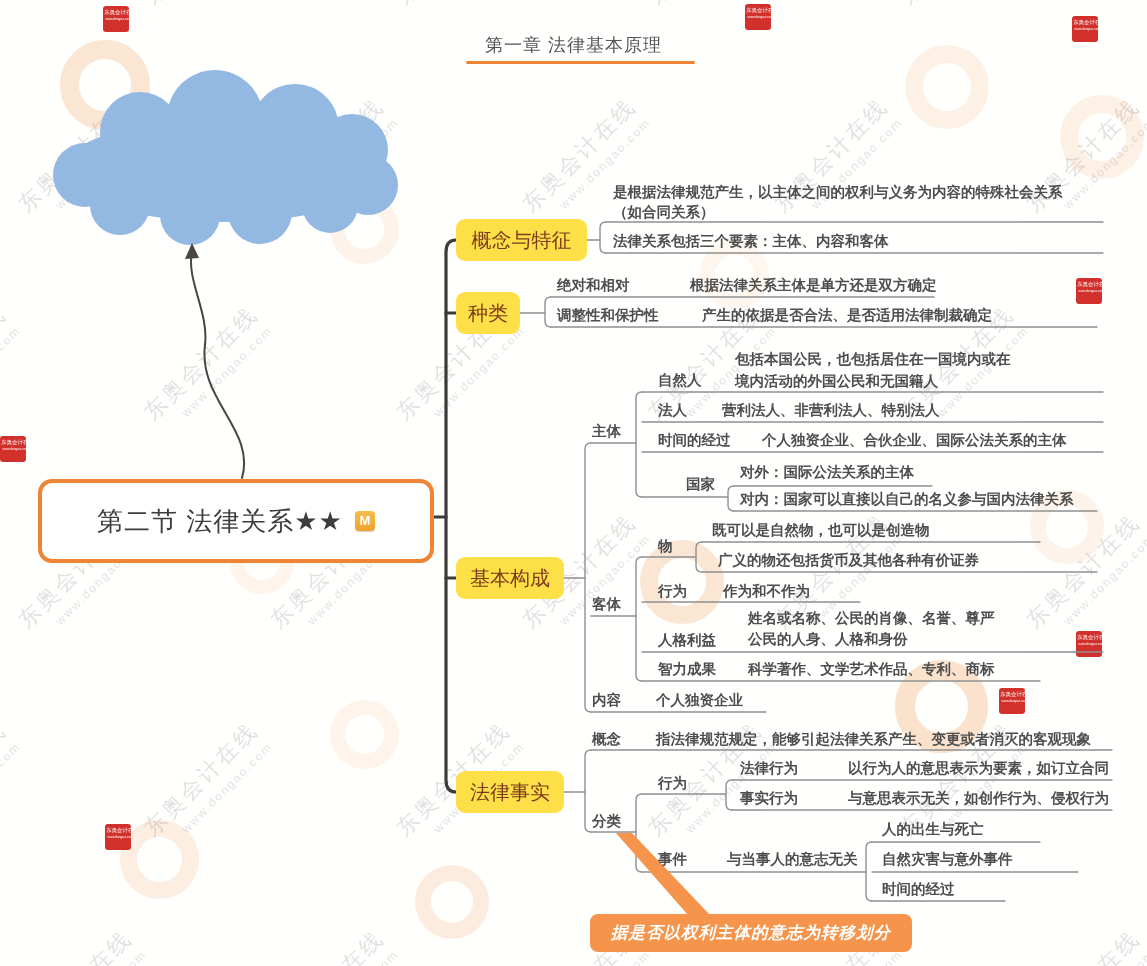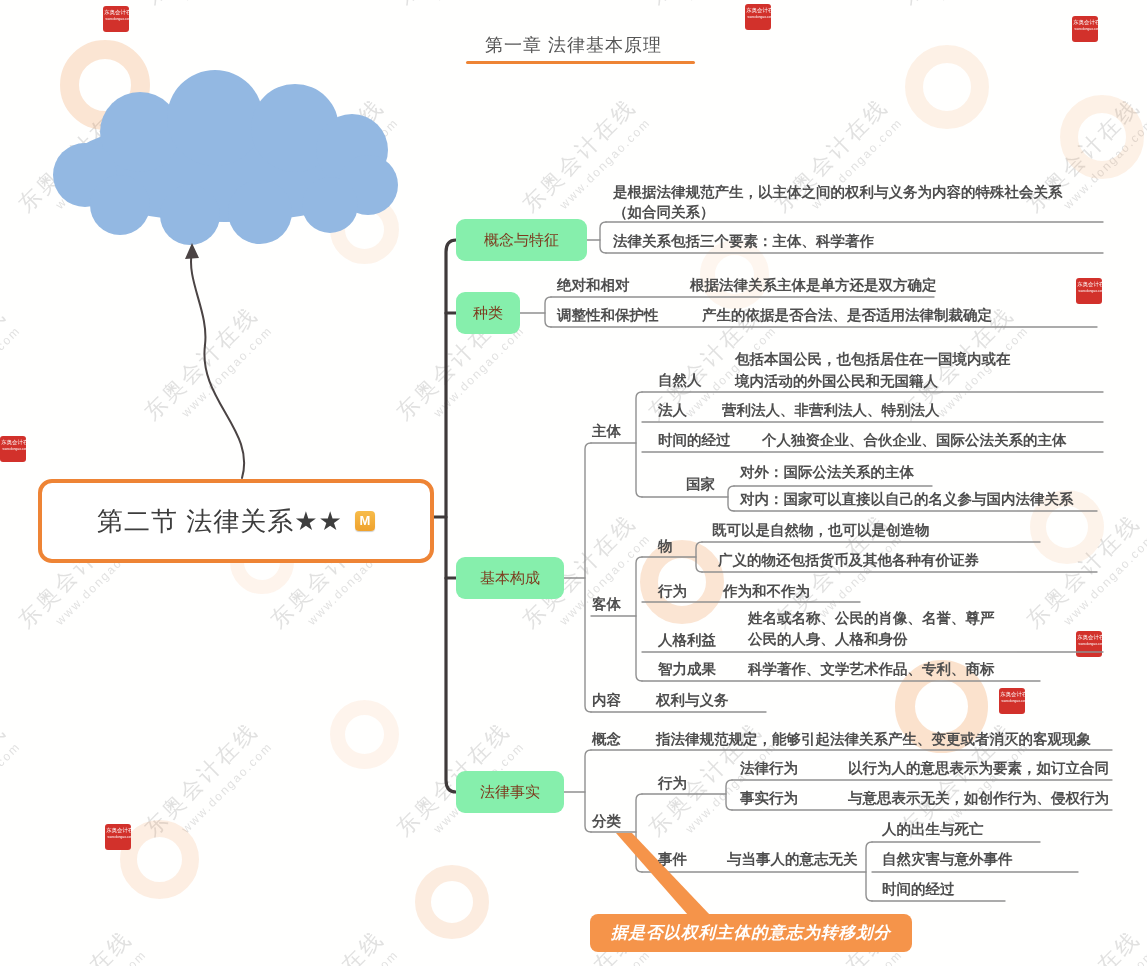--- a/index.html
+++ b/index.html
@@ -13,22 +13,22 @@
   .ring{position:absolute;border-radius:50%;border-style:solid;border-color:#EF8A3C;background:transparent;}
   .logo{position:absolute;width:26px;height:26px;background:#D2312B;border-radius:3px;color:#fff;
         overflow:hidden;text-align:center;}
   .logo .l1{font-size:6px;line-height:7px;padding-top:3px;white-space:nowrap;transform:scale(.9);}
   .logo .l2{font-size:4px;line-height:5px;white-space:nowrap;transform:scale(.8);}
   
   #lines{position:absolute;left:0;top:0;z-index:1;}
   
   .t{position:absolute;z-index:2;font-size:14.5px;color:#4E4E4E;line-height:20px;white-space:pre-line;font-weight:bold;}
   .lh21{line-height:21px;} .lh22{line-height:22px;}
-  .node{position:absolute;z-index:2;background:#86efac;border-radius:9px;color:#7C3A1D;
-        display:flex;align-items:center;justify-content:center;font-size:15px;}
+  .node{position:absolute;z-index:2;background:#fde047;border-radius:9px;color:#7C3A1D;
+        display:flex;align-items:center;justify-content:center;font-size:20px;}
   #header-title{position:absolute;z-index:2;left:0;top:33px;width:1147px;text-align:center;
         font-size:18px;color:#565656;letter-spacing:1px;}
   #header-underline{position:absolute;z-index:2;left:466px;top:61px;width:229px;height:3px;
         background:#EE8435;border-radius:2px;}
   #cloud-text{position:absolute;z-index:2;left:88px;top:124px;width:295px;color:#fff;
         font-size:15px;line-height:24px;white-space:pre-line;}
   #root-node{position:absolute;z-index:2;left:38px;top:479px;width:388px;height:76px;
         background:#fff;border:4px solid #EE8435;border-radius:14px;
         display:flex;align-items:center;justify-content:center;}
   #root-node .title{font-size:26px;color:#3D3D3D;letter-spacing:1px;}
@@ -310,21 +310,21 @@
     <span class="badge">M</span>
   </div>
 
   <div class="node" style="left:456px;top:219px;width:131px;height:42px">概念与特征</div>
   <div class="node" style="left:456px;top:292px;width:64px;height:42px">种类</div>
   <div class="node" style="left:456px;top:771px;width:108px;height:42px">法律事实</div>
   <div class="node" style="left:456px;top:557px;width:108px;height:42px">基本构成</div>
 
   <div class="t" style="left:613px;top:182px;width:505px">是根据法律规范产生，以主体之间的权利与义务为内容的特殊社会关系
 （如合同关系）</div>
-  <div class="t" style="left:613px;top:231px">法律关系包括三个要素：主体、科学著作</div>
+  <div class="t" style="left:613px;top:231px">法律关系包括三个要素：主体、内容和客体</div>
 
   <div class="t" style="left:557px;top:275px">绝对和相对</div>
   <div class="t" style="left:690px;top:275px">根据法律关系主体是单方还是双方确定</div>
   <div class="t" style="left:557px;top:305px">调整性和保护性</div>
   <div class="t" style="left:702px;top:305px">产生的依据是否合法、是否适用法律制裁确定</div>
 
   <div class="t" style="left:592px;top:421px">主体</div>
   <div class="t" style="left:658px;top:370px">自然人</div>
   <div class="t lh22" style="left:735px;top:348px;width:345px">包括本国公民，也包括居住在一国境内或在
 境内活动的外国公民和无国籍人</div>
@@ -342,21 +342,21 @@
   <div class="t" style="left:718px;top:550px">广义的物还包括货币及其他各种有价证券</div>
   <div class="t" style="left:658px;top:581px">行为</div>
   <div class="t" style="left:723px;top:581px">作为和不作为</div>
   <div class="t" style="left:658px;top:630px">人格利益</div>
   <div class="t lh21" style="left:748px;top:608px;width:300px">姓名或名称、公民的肖像、名誉、尊严
 公民的人身、人格和身份</div>
   <div class="t" style="left:658px;top:659px">智力成果</div>
   <div class="t" style="left:748px;top:659px">科学著作、文学艺术作品、专利、商标</div>
 
   <div class="t" style="left:592px;top:690px">内容</div>
-  <div class="t" style="left:656px;top:690px">权利与义务</div>
+  <div class="t" style="left:656px;top:690px">个人独资企业</div>
 
   <div class="t" style="left:592px;top:729px">概念</div>
   <div class="t" style="left:656px;top:729px">指法律规范规定，能够引起法律关系产生、变更或者消灭的客观现象</div>
   <div class="t" style="left:592px;top:811px">分类</div>
   <div class="t" style="left:658px;top:773px">行为</div>
   <div class="t" style="left:740px;top:758px">法律行为</div>
   <div class="t" style="left:848px;top:758px">以行为人的意思表示为要素，如订立合同</div>
   <div class="t" style="left:740px;top:788px">事实行为</div>
   <div class="t" style="left:848px;top:788px">与意思表示无关，如创作行为、侵权行为</div>
   <div class="t" style="left:658px;top:849px">事件</div>

